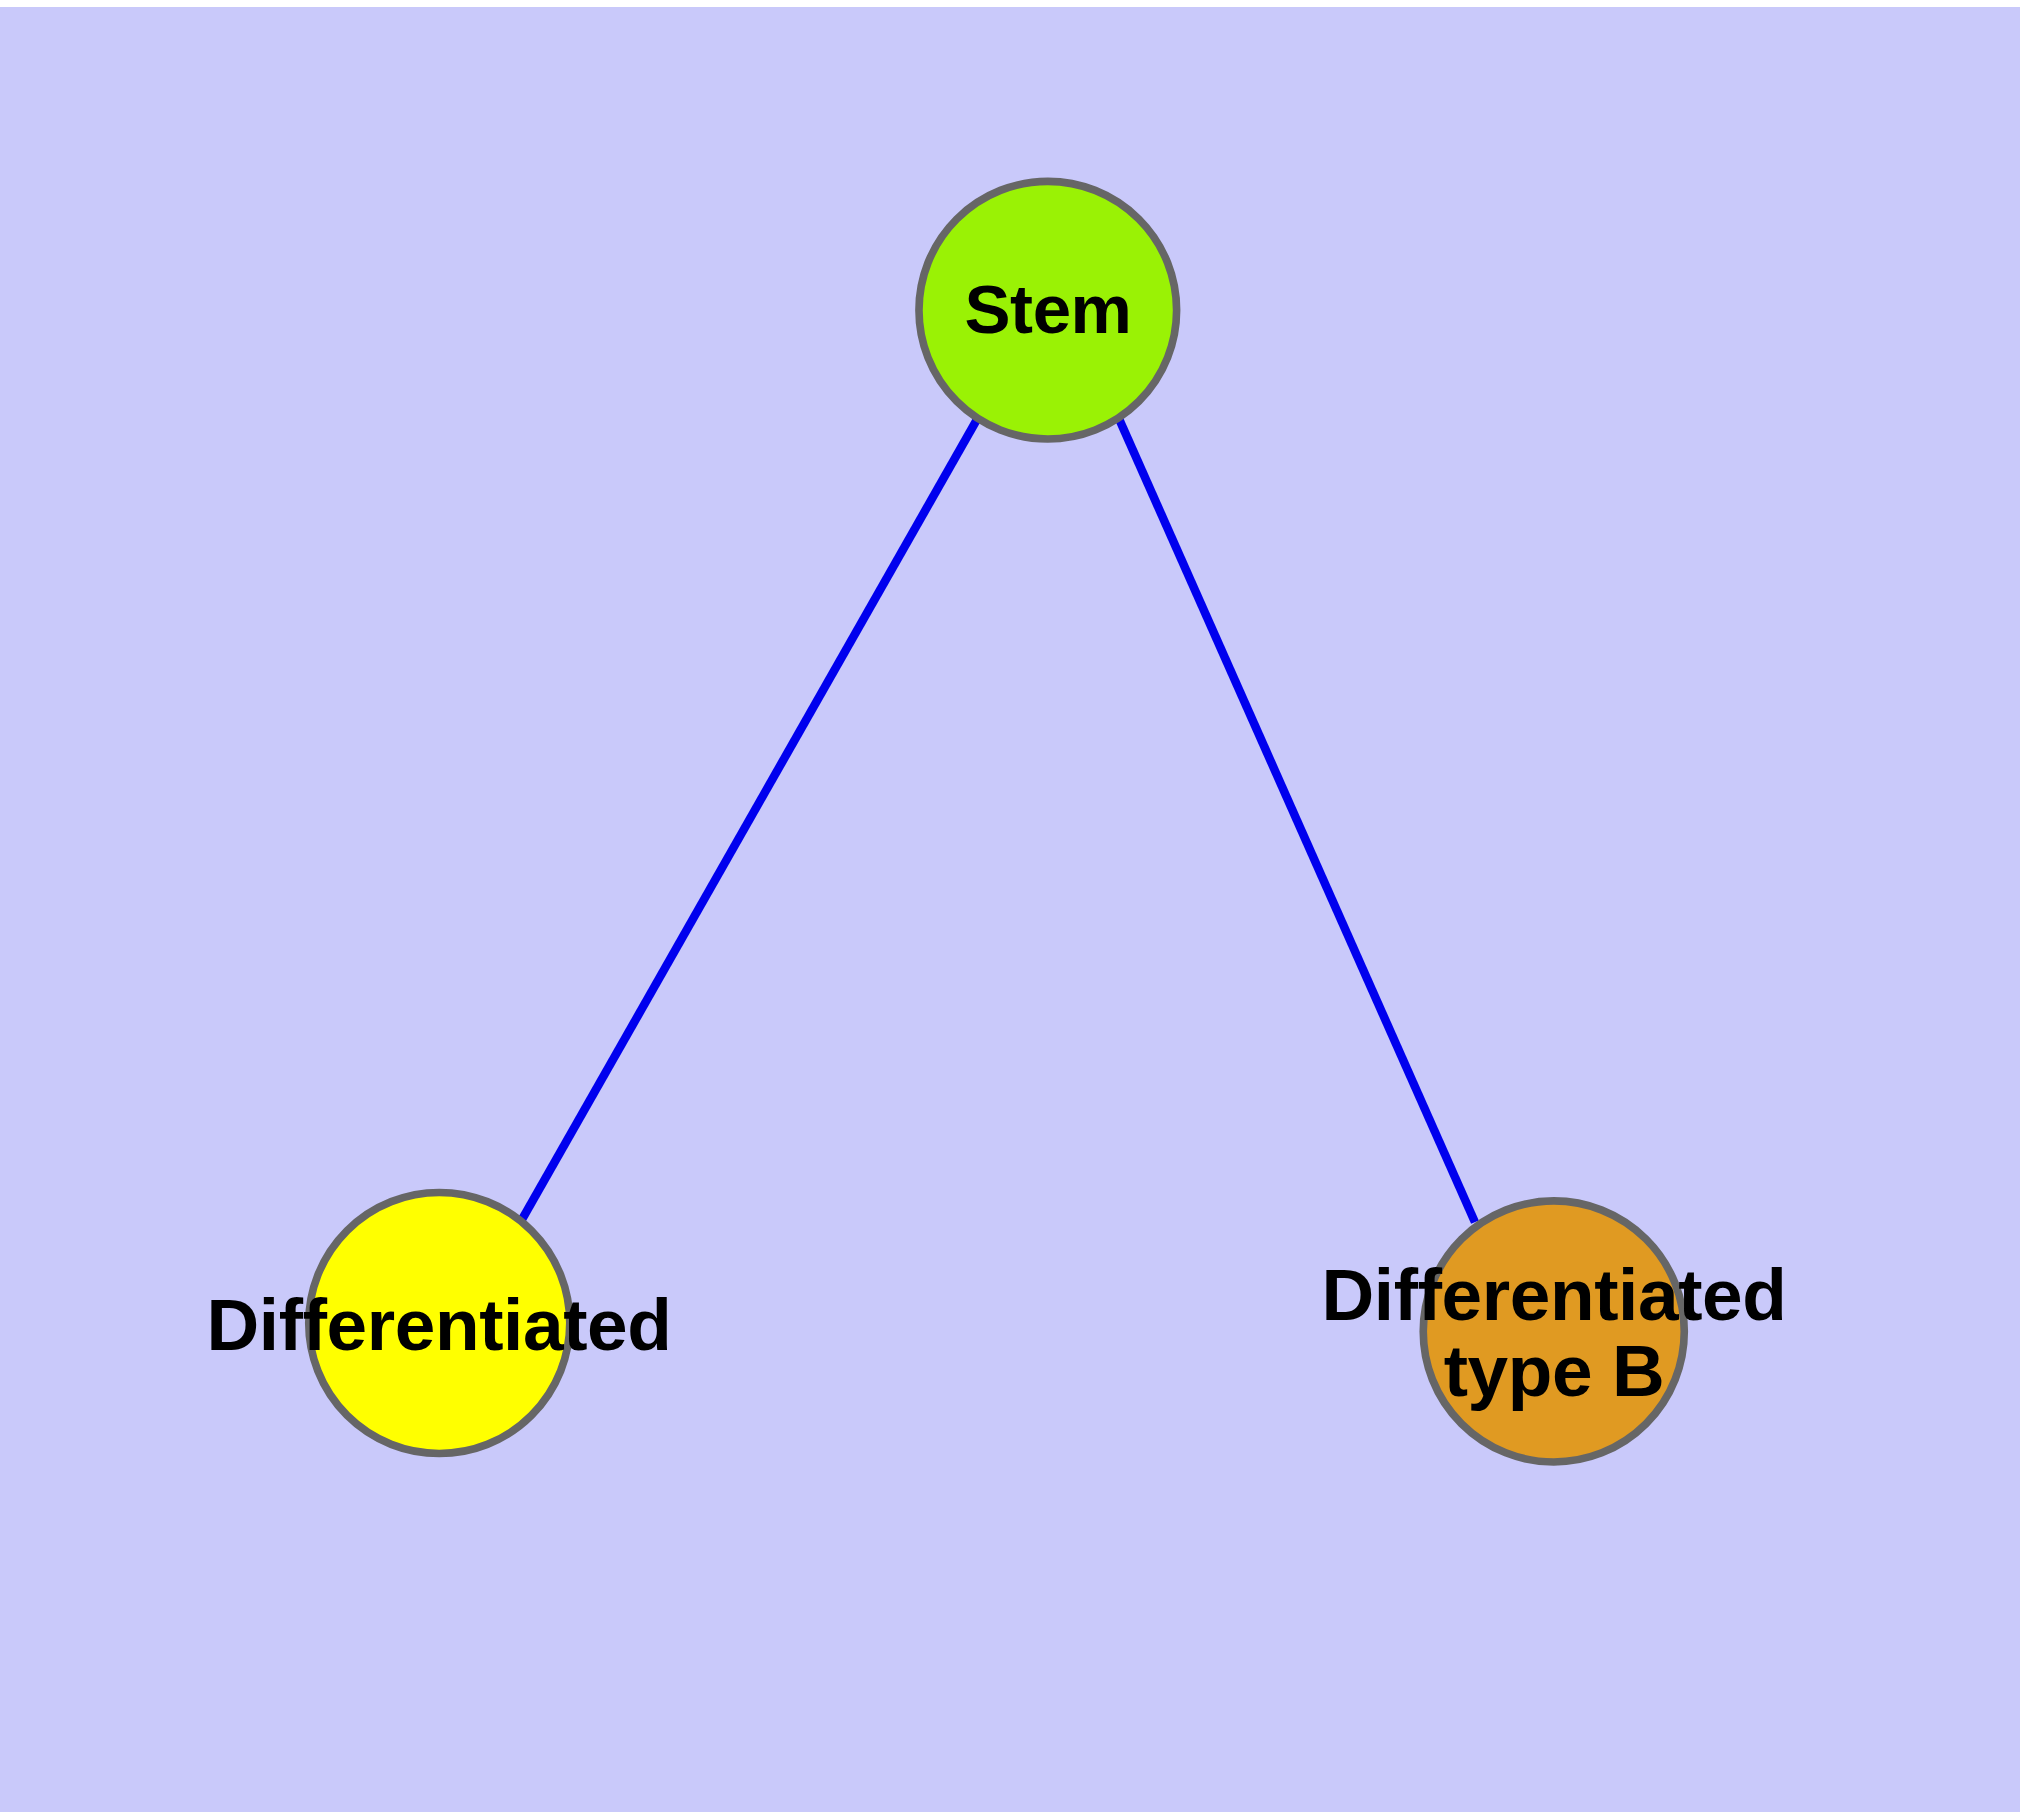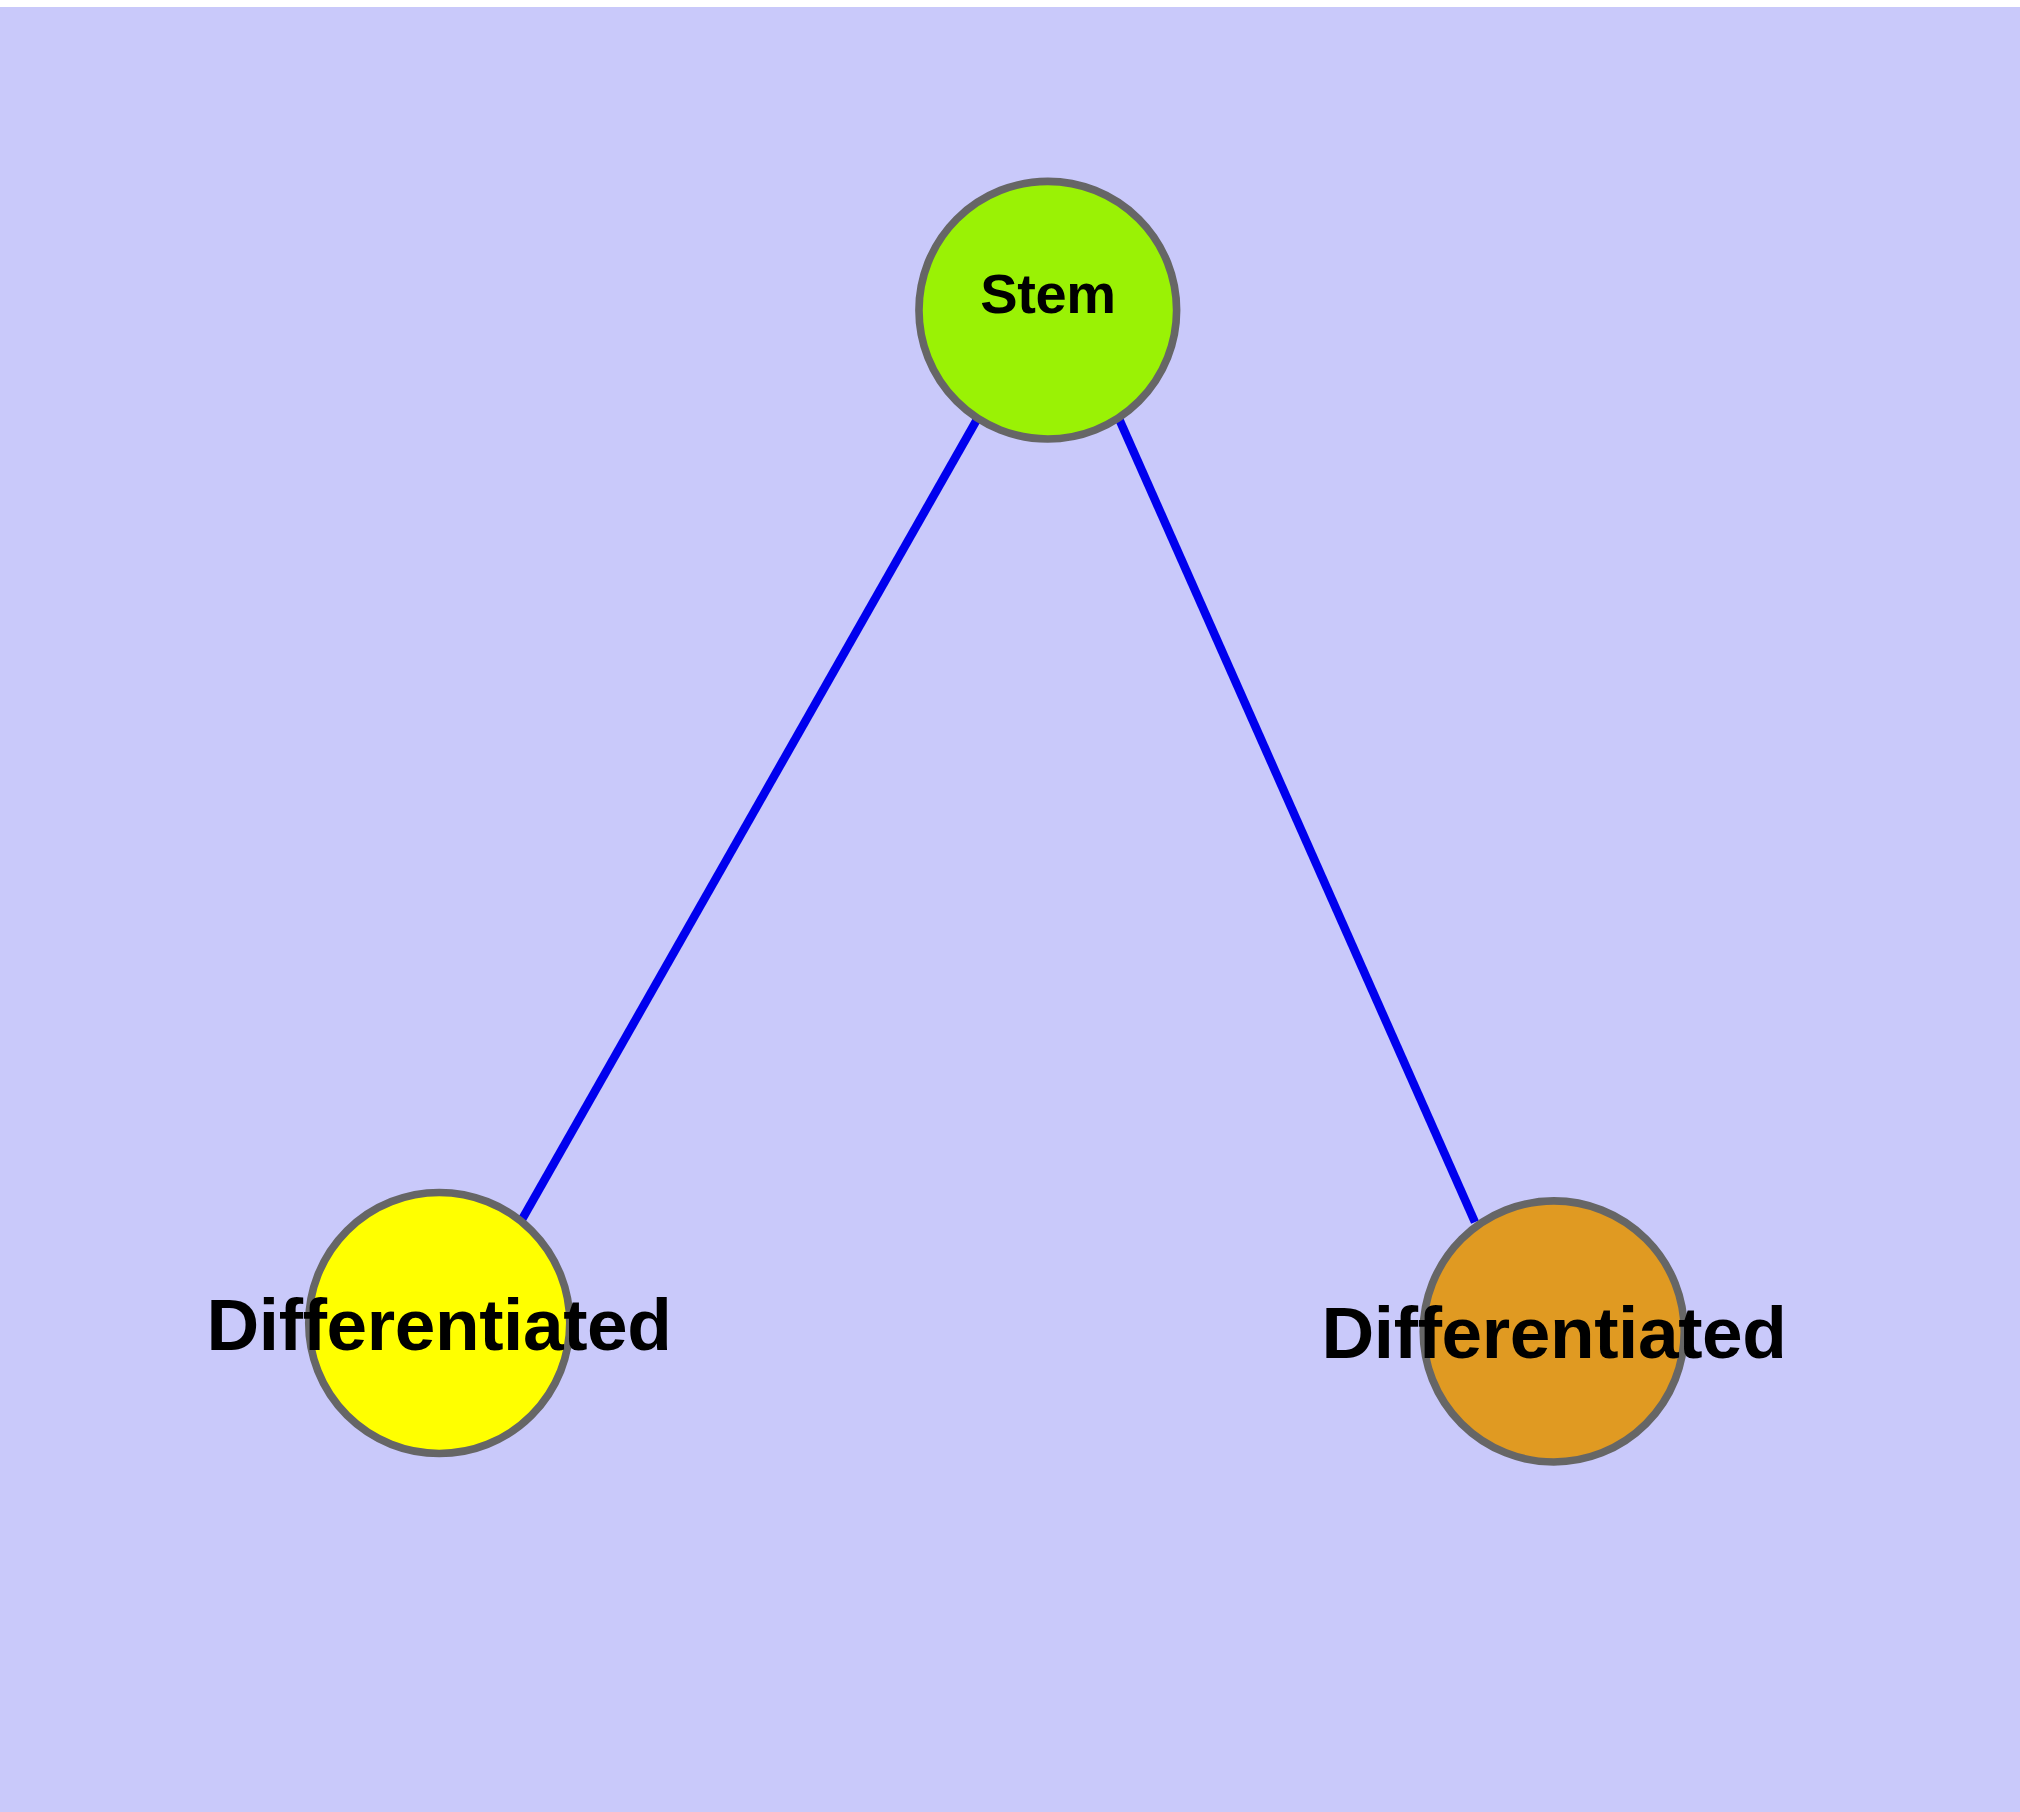--- a/index.html
+++ b/index.html
@@ -35,23 +35,23 @@
     position: absolute;
     color: #000000;
     font-weight: bold;
     text-align: center;
     line-height: 1.04;
     white-space: pre;
     letter-spacing: -0.4px;
     pointer-events: none;
   }
   #label-stem {
-    font-size: 56px;
+    font-size: 69px;
     left: 1048px;
-    top: 294px;
+    top: 310px;
     transform: translate(-50%, -50%);
   }
   #label-diff-a {
     font-size: 73px;
     left: 439px;
     top: 1325px;
     transform: translate(-50%, -50%);
   }
   #label-diff-b {
     font-size: 73px;
@@ -78,16 +78,16 @@
       <circle cx="1236" cy="366" r="152" fill="#9af205" stroke="#666666" stroke-width="9"></circle>
       <circle cx="518" cy="1561" r="154" fill="#ffff00" stroke="#666666" stroke-width="9"></circle>
       <circle cx="1833" cy="1571" r="154" fill="#e09a22" stroke="#666666" stroke-width="9"></circle>
     </g>
   </svg>
 
   <div class="node-label" id="label-stem"><span>Stem</span></div>
 
   <div class="node-label" id="label-diff-a"><span>Differentiated</span><br></div>
 
-  <div class="node-label" id="label-diff-b"><span>Differentiated</span><br></div>
+  <div class="node-label" id="label-diff-b"><span>Differentiated</span><br><span>type B</span></div>
 
 </div>
 
 
 </body></html>

